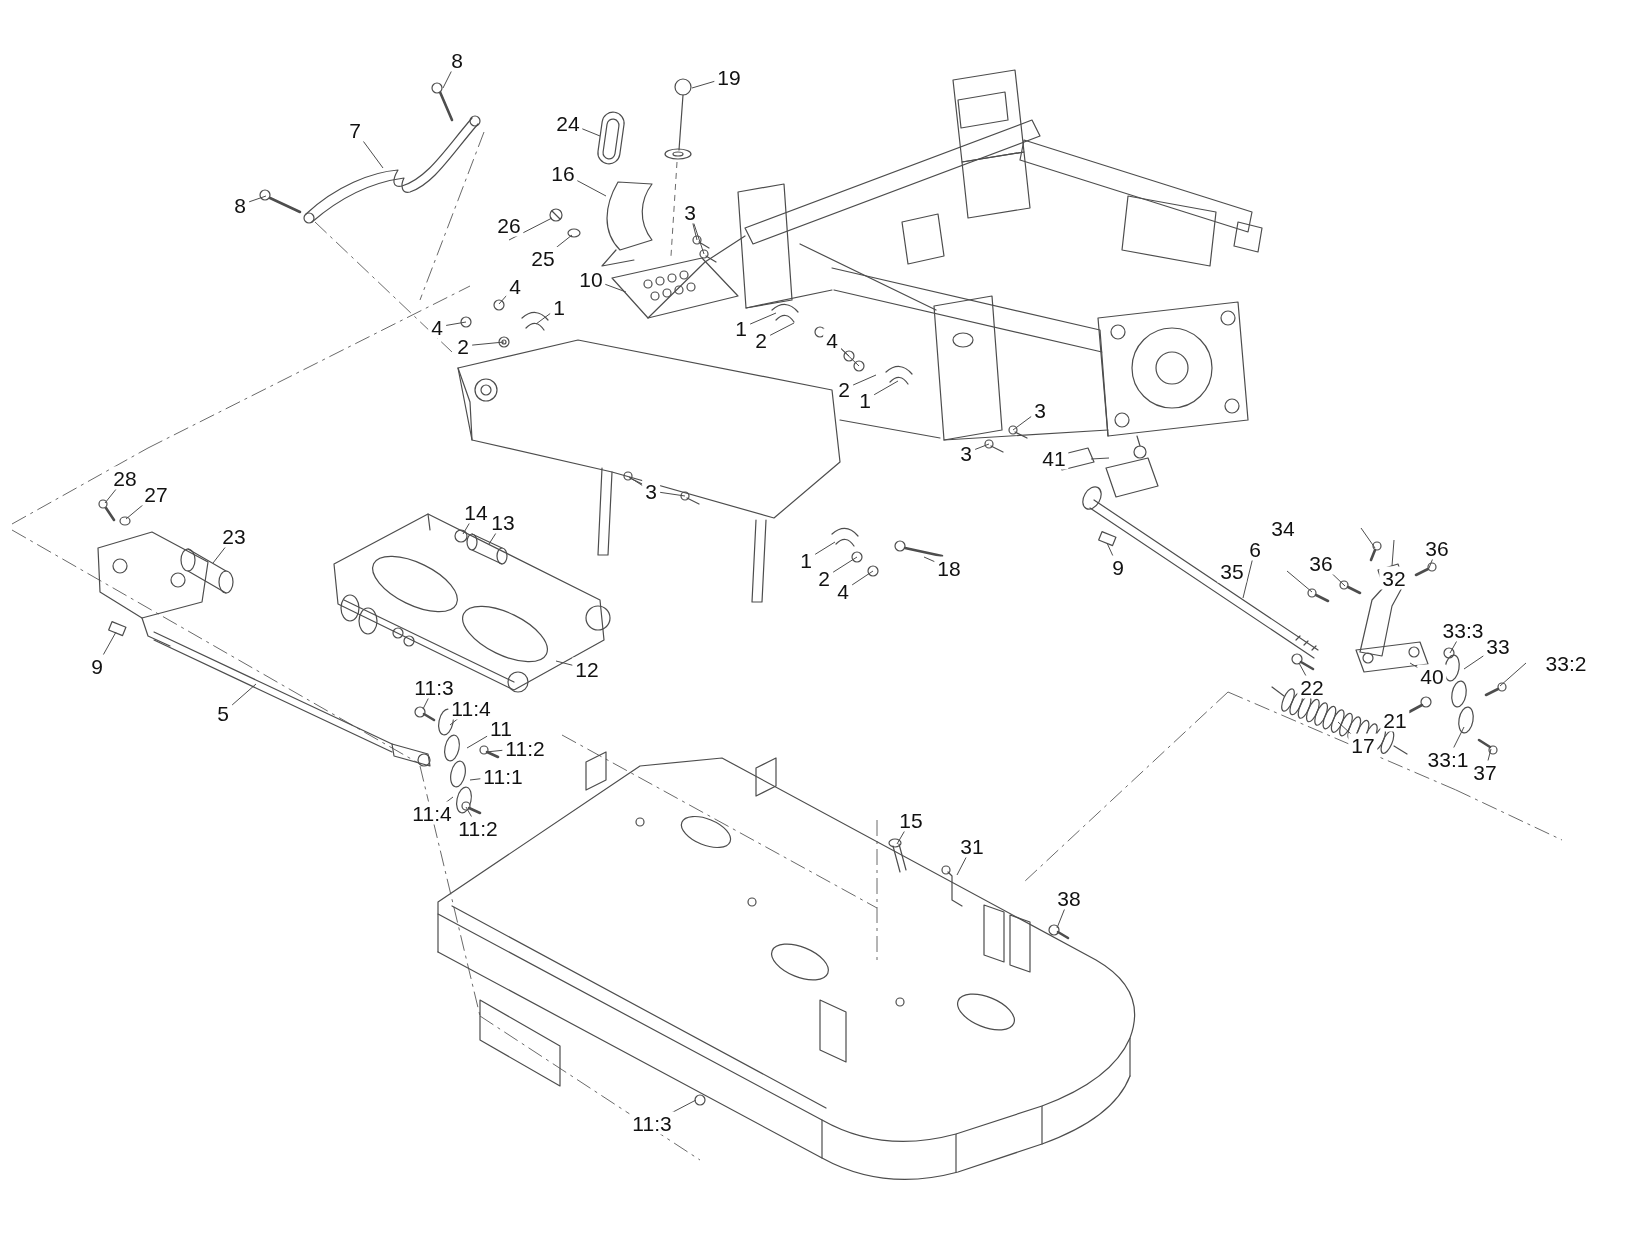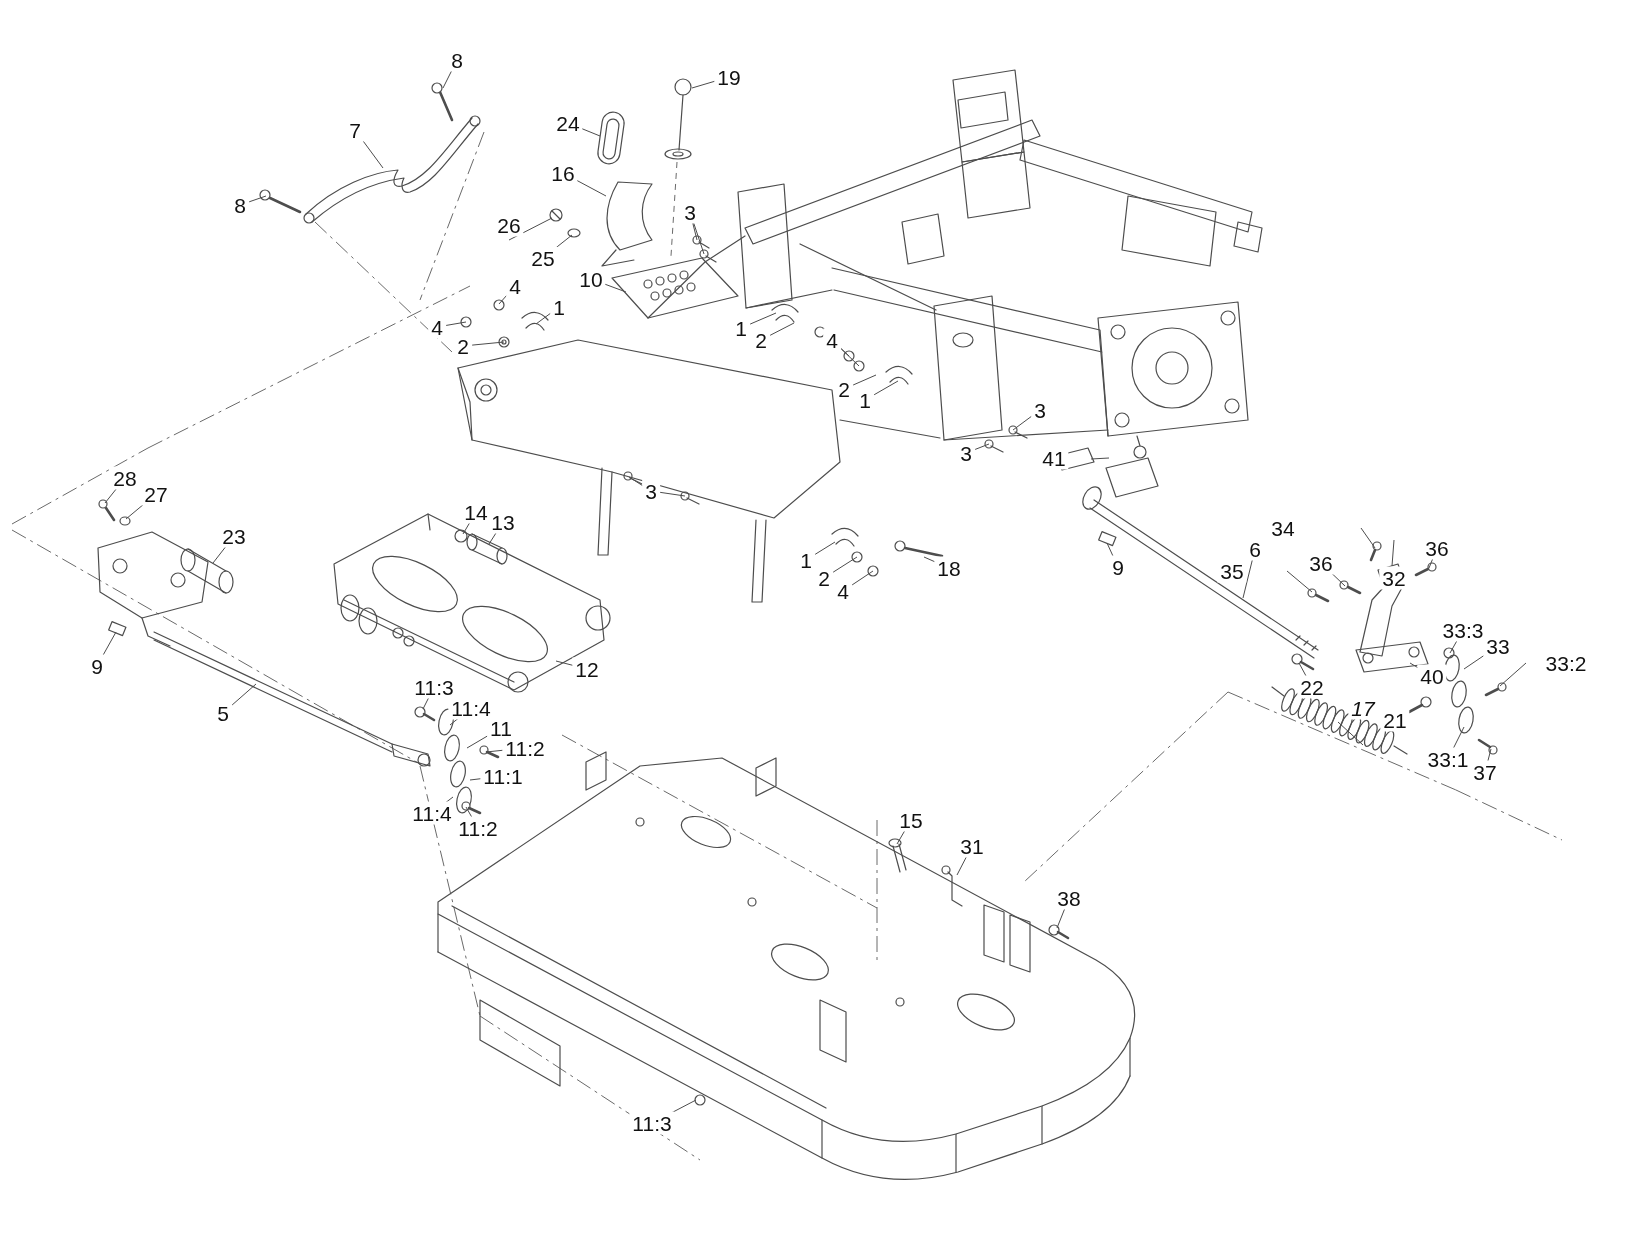--- a/index.html
+++ b/index.html
@@ -442,21 +442,21 @@
       <div class="callout" style="left: 1394px; top: 540px; margin-top: 38px;">32</div>
       <div class="callout" style="left: 1437px; top: 548px;">36</div>
       <div class="callout" style="left: 1321px; top: 563px;">36</div>
       <div class="callout" style="left: 1219px; top: 571px; margin-left: 13px;">35</div>
       <div class="callout" style="left: 1312px; top: 687px;">22</div>
       <div class="callout" style="left: 1432px; top: 676px;">40</div>
       <div class="callout" style="left: 1463px; top: 630px;">33:3</div>
       <div class="callout" style="left: 1498px; top: 646px;">33</div>
       <div class="callout" style="left: 1566px; top: 663px;">33:2</div>
       <div class="callout" style="left: 1395px; top: 720px;">21</div>
-      <div class="callout" style="left: 1363px; top: 708px; font-style: italic;">17</div>
+      <div class="callout" style="left: 1363px; top: 745px;">17</div>
       <div class="callout" style="left: 1448px; top: 759px;">33:1</div>
       <div class="callout" style="left: 1485px; top: 772px;">37</div>
       <div class="callout" style="left: 97px; top: 666px;">9</div>
       <div class="callout" style="left: 223px; top: 713px;">5</div>
       <div class="callout" style="left: 587px; top: 669px;">12</div>
       <div class="callout" style="left: 434px; top: 687px;">11:3</div>
       <div class="callout" style="left: 471px; top: 708px;">11:4</div>
       <div class="callout" style="left: 501px; top: 728px; text-align: center;">11</div>
       <div class="callout" style="left: 525px; top: 748px;">11:2</div>
       <div class="callout" style="left: 503px; top: 776px;">11:1</div>

